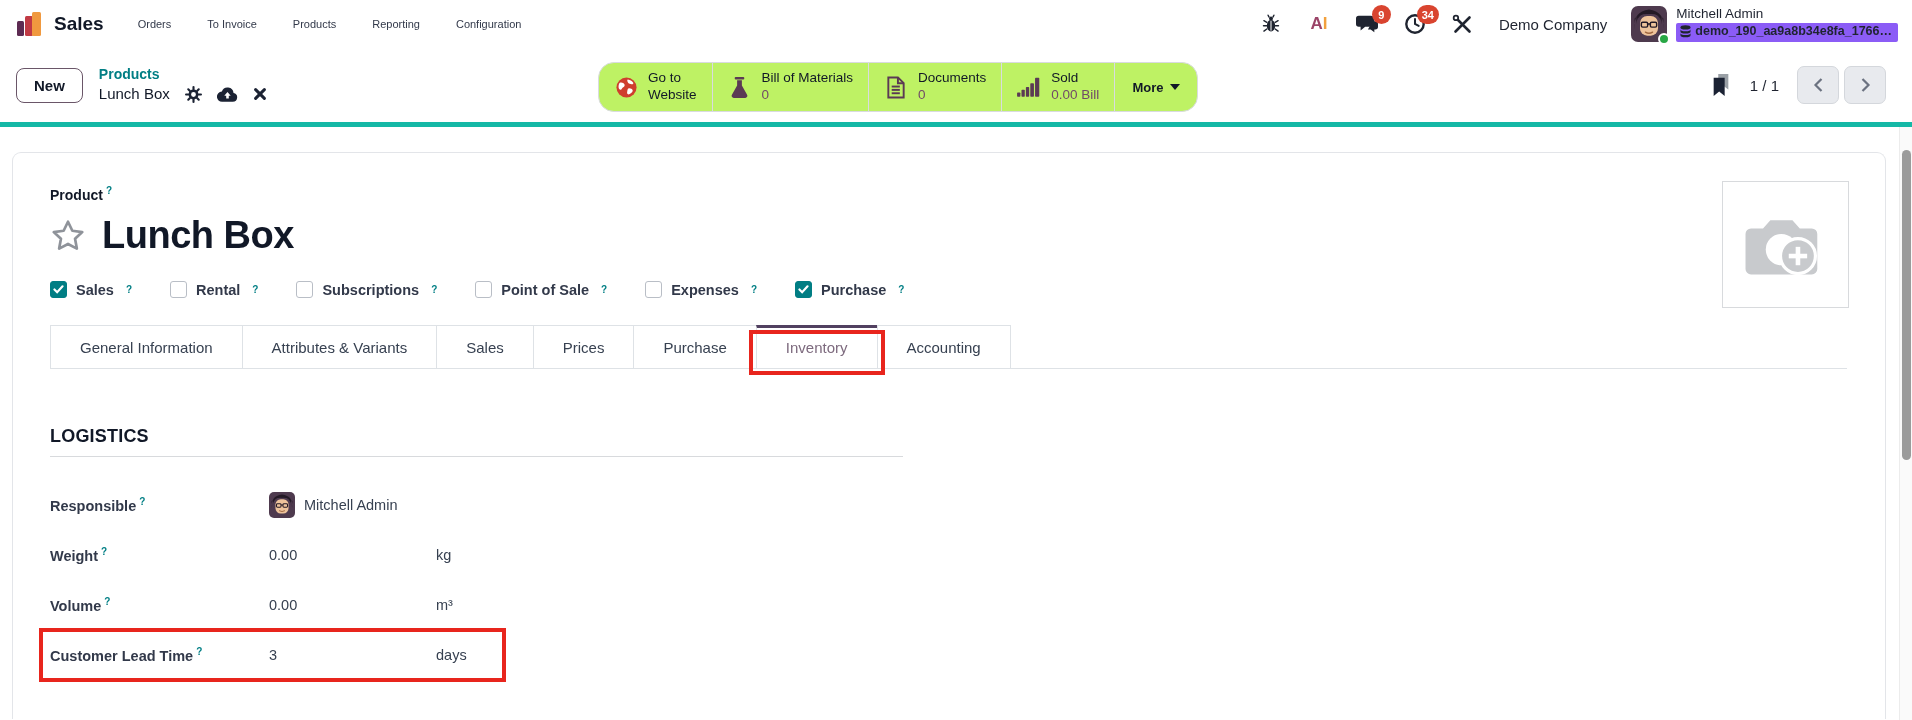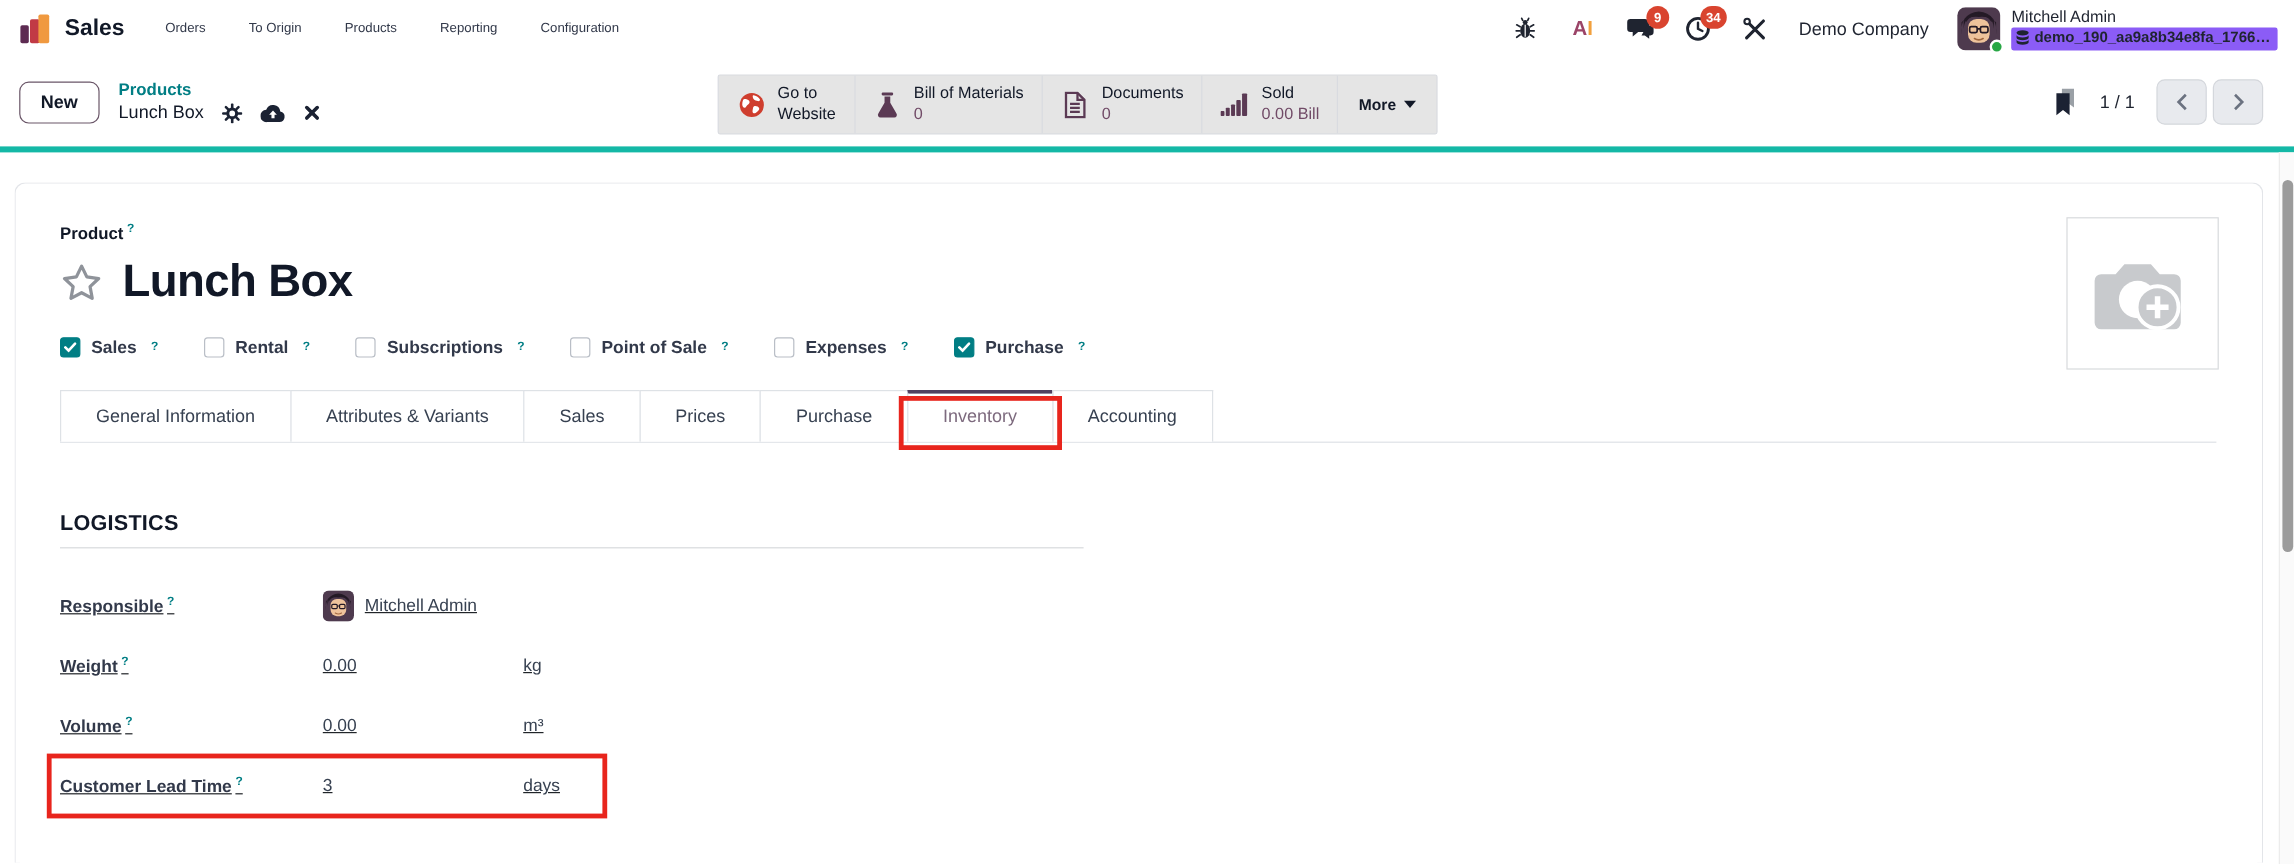--- a/index.html
+++ b/index.html
@@ -36,21 +36,21 @@
   .btn-new { background:#fff; border:1px solid #6a5668; border-radius:8px; padding:8px 17px;
     font-size:15px; font-weight:600; color:#111827; cursor:pointer; margin-right:16px;
     font-family:inherit; }
   .breadcrumb { display:flex; flex-direction:column; line-height:1.35; }
   .breadcrumb-parent { font-size:14px; font-weight:700; color:#017e84; cursor:pointer; }
   .breadcrumb-current-row { display:flex; align-items:center; gap:15px; }
   .breadcrumb-current { font-size:15px; color:#111827; }
   .crumb-icon { color:#1b2233; display:flex; align-items:center; cursor:pointer; }
 
   .stat-group { position:absolute; left:598px; top:14px; height:50px; display:flex; align-items:stretch;
-    border:1px solid #d9dbe0; border-radius:2px; background:#e5e5e5; }
+    border:1px solid #d9dbe0; border-radius:16px; background:#bef264; }
   .stat-btn { display:flex; align-items:center; gap:10px; padding:0 15px; border-right:1px solid #d9dbe0; cursor:pointer; }
   .stat-btn:last-of-type { border-right:1px solid #d9dbe0; }
   .stat-icon { width:24px; height:24px; display:flex; align-items:center; justify-content:center; color:#5b3a54; }
   .stat-text { display:flex; flex-direction:column; line-height:1.25; font-size:13.5px; color:#111827; }
   .stat-value { color:#714b67; }
   .more-btn { display:flex; align-items:center; gap:7px; padding:0 17px; font-size:13px; font-weight:600;
     color:#111827; cursor:pointer; }
   .caret-down { width:0; height:0; border-left:5px solid transparent; border-right:5px solid transparent;
     border-top:6px solid #111827; }
 
@@ -84,21 +84,21 @@
   .tab { padding:13px 29px 12px; font-size:15px; color:#374151; border:1px solid #dee2e6;
     border-bottom:none; margin-right:-1px; cursor:pointer; position:relative; background:#fff; }
   .tab.active { border-top:3px solid #514060; padding-top:11px; color:#7d6a7e; }
   .tab-annotation { position:absolute; top:2px; left:-8px; right:-8px; bottom:-7px;
     border:4px solid #e8251d; pointer-events:none; z-index:5; }
 
   .form-columns { display:grid; grid-template-columns:1fr 1fr; gap:0 62px; margin-top:57px; padding-right:30px; }
   .section-title { font-size:18px; font-weight:700; color:#111827; letter-spacing:0.2px;
     padding-bottom:9px; border-bottom:1px solid #d8dadd; }
   .fields { margin-top:31px; }
-  .field-row { display:flex; align-items:center; min-height:34px; margin-bottom:16px; position:relative;text-decoration:underline; }
+  .field-row { display:flex; align-items:center; min-height:34px; margin-bottom:16px; position:relative; }
   .field-label { width:219px; font-size:14.5px; font-weight:700; color:#32394a; flex-shrink:0; }
   .field-value { width:167px; font-size:14.5px; color:#374151; flex-shrink:0; display:flex; align-items:center; gap:9px; }
   .field-unit { font-size:14.5px; color:#374151; }
   .mini-avatar svg { width:26px; height:26px; border-radius:5px; display:block; }
   .row-annotation { position:absolute; left:-11px; top:-10px; width:467px; height:54px;
     border:4px solid #e8251d; pointer-events:none; z-index:5; }
 
   
   .scrollbar-track { position:absolute; top:127px; right:0; width:13px; height:593px;
     background:#fafafa; border-left:1px solid #ececec; }
@@ -126,21 +126,21 @@
 
 <div class="navbar">
   <svg class="app-logo" viewBox="0 0 30 30">
     <rect x="3" y="12" width="7" height="15" rx="1.5" fill="#5d2b52"></rect>
     <rect x="11" y="7" width="8" height="20" rx="1.5" fill="#c13a45"></rect>
     <rect x="18" y="3" width="9" height="24" rx="1.5" fill="#f0993f"></rect>
   </svg>
   <div class="app-name">Sales</div>
   <div class="nav-menu">
     <span>Orders</span>
-    <span>To Origin</span>
+    <span>To Invoice</span>
     <span>Products</span>
     <span>Reporting</span>
     <span>Configuration</span>
   </div>
 
   <div class="nav-right">
     <div class="nav-icon">
       <svg width="20" height="20" viewBox="0 0 24 24" fill="currentColor">
         <ellipse cx="12" cy="14" rx="5" ry="7"></ellipse>
         <circle cx="12" cy="5.5" r="2.4"></circle>

